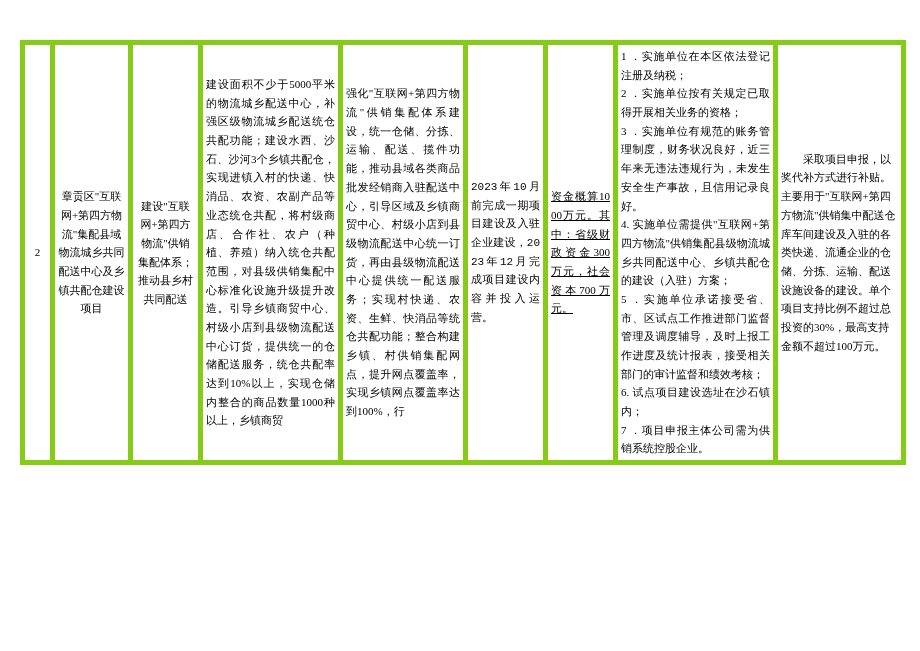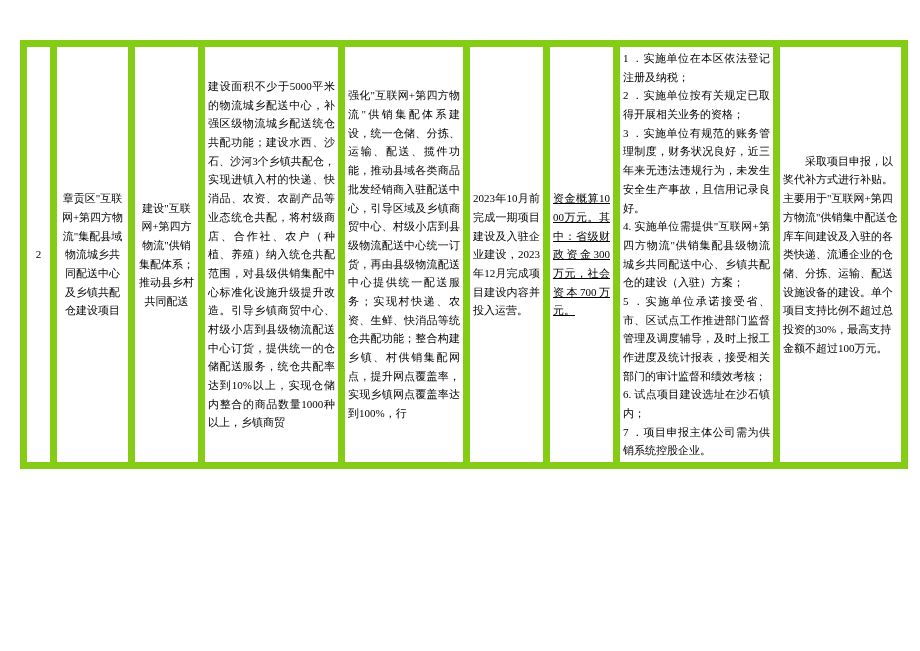--- a/index.html
+++ b/index.html
@@ -14,33 +14,33 @@
       padding: 40px 20px;
       width: 920px;
       color: #000;
     }
     table {
       border-collapse: collapse;
       width: 100%;
       table-layout: fixed;
     }
     td {
-      border: 7px solid #84cc16;
+      border: 5px solid #84cc16;
       padding: 2px 3px;
       vertical-align: middle;
       line-height: 1.7;
       word-break: break-all;
       text-align: justify;
     }
     .col-num { width: 30px; text-align: center; }
     .col-name { width: 78px; text-align: center; }
     .col-build { width: 70px; text-align: center; }
     .col-content { width: 140px; }
     .col-strengthen { width: 125px; }
-    .col-time { width: 80px; }
+    .col-time { width: 80px; font-family: Liberation Mono, monospace; }
     .col-fund { width: 70px; text-decoration: underline; }
     .col-requirements { width: 160px; }
     .col-subsidy { width: 128px; text-align: left; }
   </style>
 </head>
 <body>
 
 <table>
   <tbody>
       <tr>

